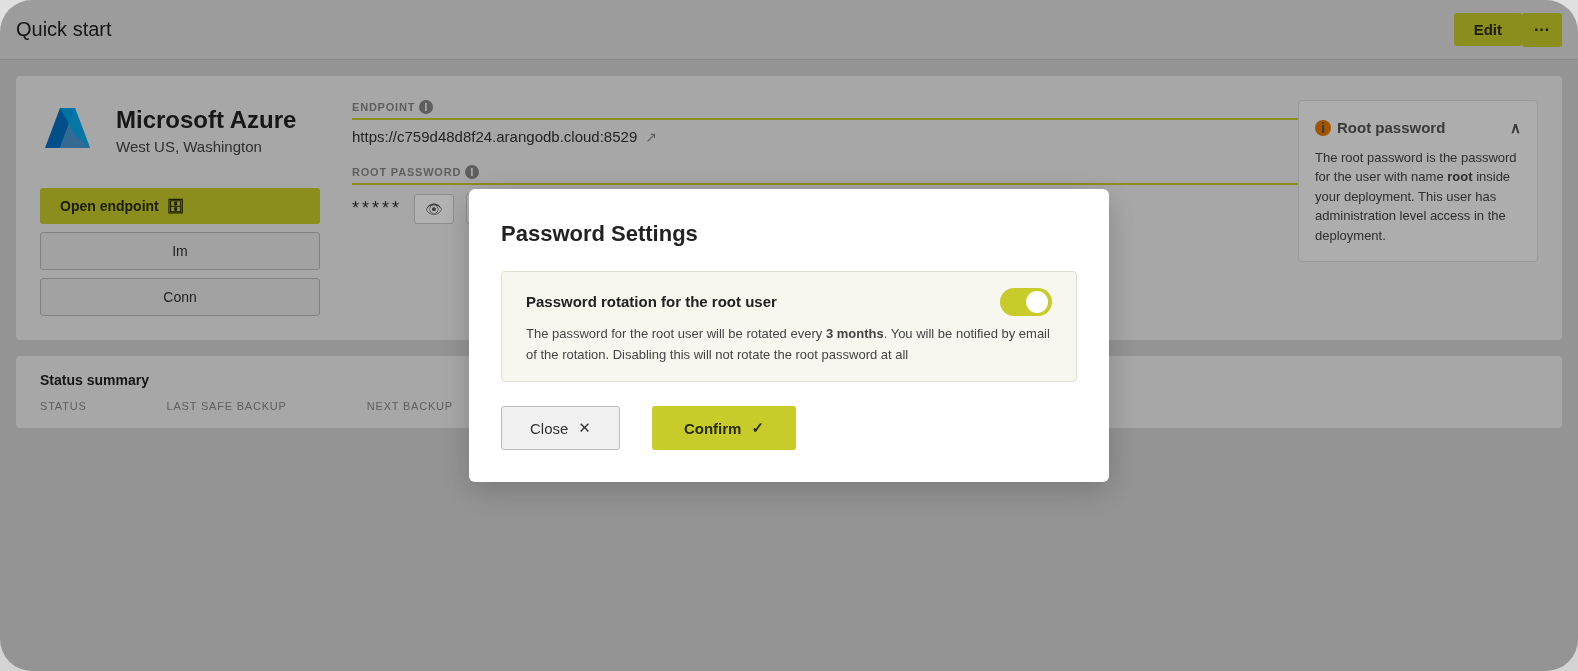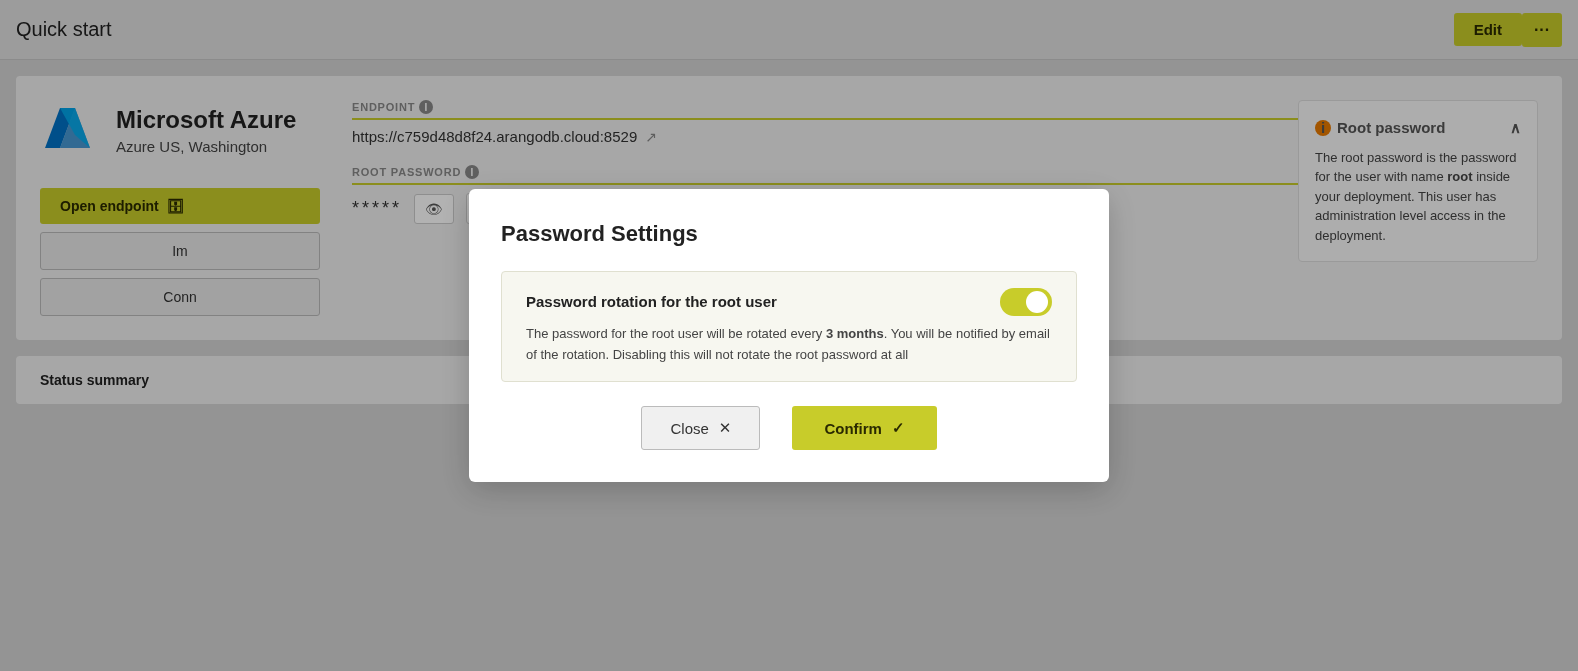--- a/index.html
+++ b/index.html
@@ -250,20 +250,21 @@
 
     
     .modal-overlay {
       position: fixed;
       top: 0; left: 0; right: 0; bottom: 0;
       background: rgba(0,0,0,0.3);
       display: flex;
       align-items: center;
       justify-content: center;
       z-index: 100;
+      border-radius: 32px;
     }
     .modal {
       background: white;
       border-radius: 6px;
       padding: 32px;
       width: 640px;
       box-shadow: 0 8px 32px rgba(0,0,0,0.2);
     }
     .modal-title {
       font-size: 22px;
@@ -325,21 +326,21 @@
       font-size: 13px;
       color: #444;
       line-height: 1.6;
     }
     .modal-option-desc strong {
       font-weight: 700;
     }
 
     .modal-actions {
       display: flex;
-      justify-content: center;
+      justify-content: flex-start;
       gap: 32px;
     }
     .btn-close {
       background: #f0f0f0;
       border: 1px solid #bbb;
       padding: 12px 28px;
       font-size: 15px;
       font-weight: 500;
       color: #333;
       cursor: pointer;
@@ -387,21 +388,21 @@
     <div class="left-section">
       <div class="provider-info">
 
         <svg class="azure-logo" viewBox="0 0 60 60" xmlns="http://www.w3.org/2000/svg">
           <polygon points="20,8 5,48 20,48 35,8" fill="#0072C6"></polygon>
           <polygon points="35,8 20,48 50,48 35,8" fill="#0072C6" opacity="0.7"></polygon>
           <polygon points="20,8 35,8 50,48 35,35" fill="#00ADEF" opacity="0.85"></polygon>
         </svg>
         <div class="provider-text">
           <h2>Microsoft Azure</h2>
-          <p>Azure US, Washington</p>
+          <p>West US, Washington</p>
         </div>
       </div>
       <div class="provider-buttons">
         <button class="btn-open-endpoint">
           <span>Open endpoint</span>
           <span>🗄</span>
         </button>
         <button class="btn-secondary">Im</button>
         <button class="btn-secondary">Conn</button>
       </div>
@@ -451,20 +452,27 @@
       </div>
       <p>
         <span>The root password is the password for the user with name </span><strong>root</strong><span> inside your deployment. This user has administration level access in the deployment.</span>
       </p>
     </div>
 
   </div>
 
   <div class="status-summary">
     <h3>Status summary</h3>
+    <div class="status-row">
+      <span>STATUS</span>
+      <span>LAST SAFE BACKUP</span>
+      <span>NEXT BACKUP</span>
+      <span>CREATED</span>
+      <span>VERSION</span>
+    </div>
   </div>
 
 </div>
 
 <div class="modal-overlay">
   <div class="modal">
     <h2 class="modal-title">Password Settings</h2>
 
     <div class="modal-option-card">
       <div class="modal-option-header">

